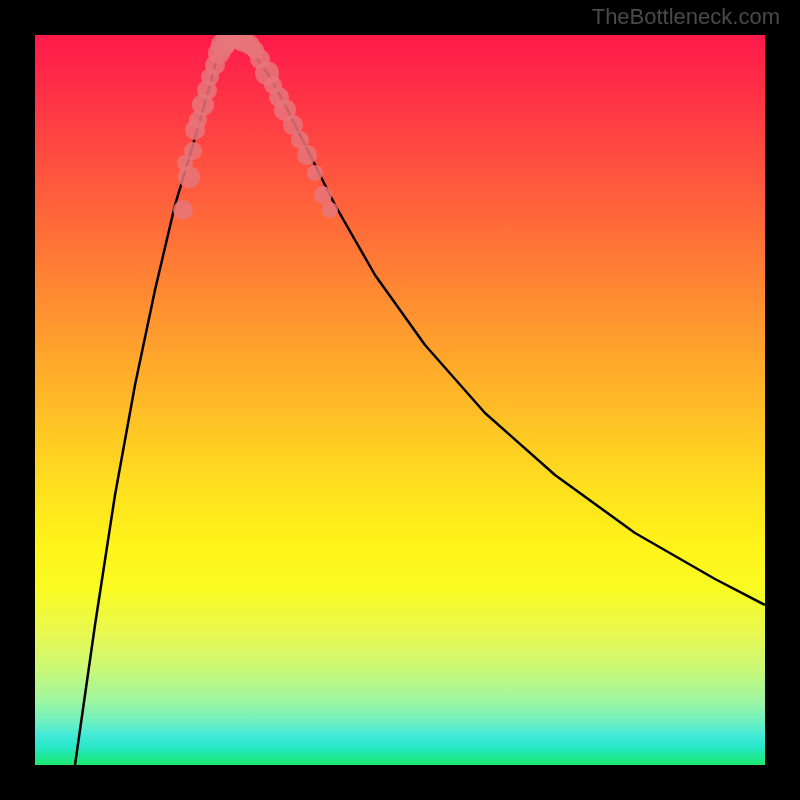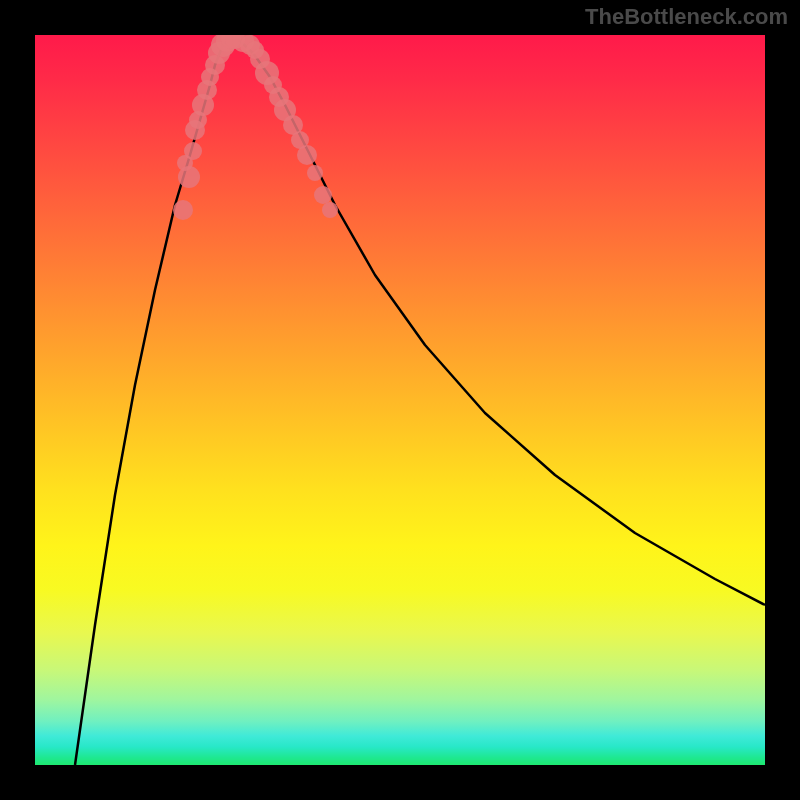--- a/index.html
+++ b/index.html
@@ -7,24 +7,24 @@
       width: 800px;
       height: 800px;
       background: #000;
       position: relative;
       font-family: Arial, sans-serif;
       overflow: hidden;
     }
     .watermark {
       position: absolute;
       top: 4px;
-      right: 12px;
+      right: 20px;
       color: #4a4a4a;
       font-size: 22px;
-      font-weight: bold;
+      font-weight: normal;
       z-index: 10;
     }
     .plot-area {
       position: absolute;
       left: 35px;
       top: 35px;
       width: 730px;
       height: 730px;
       overflow: hidden;
     }

